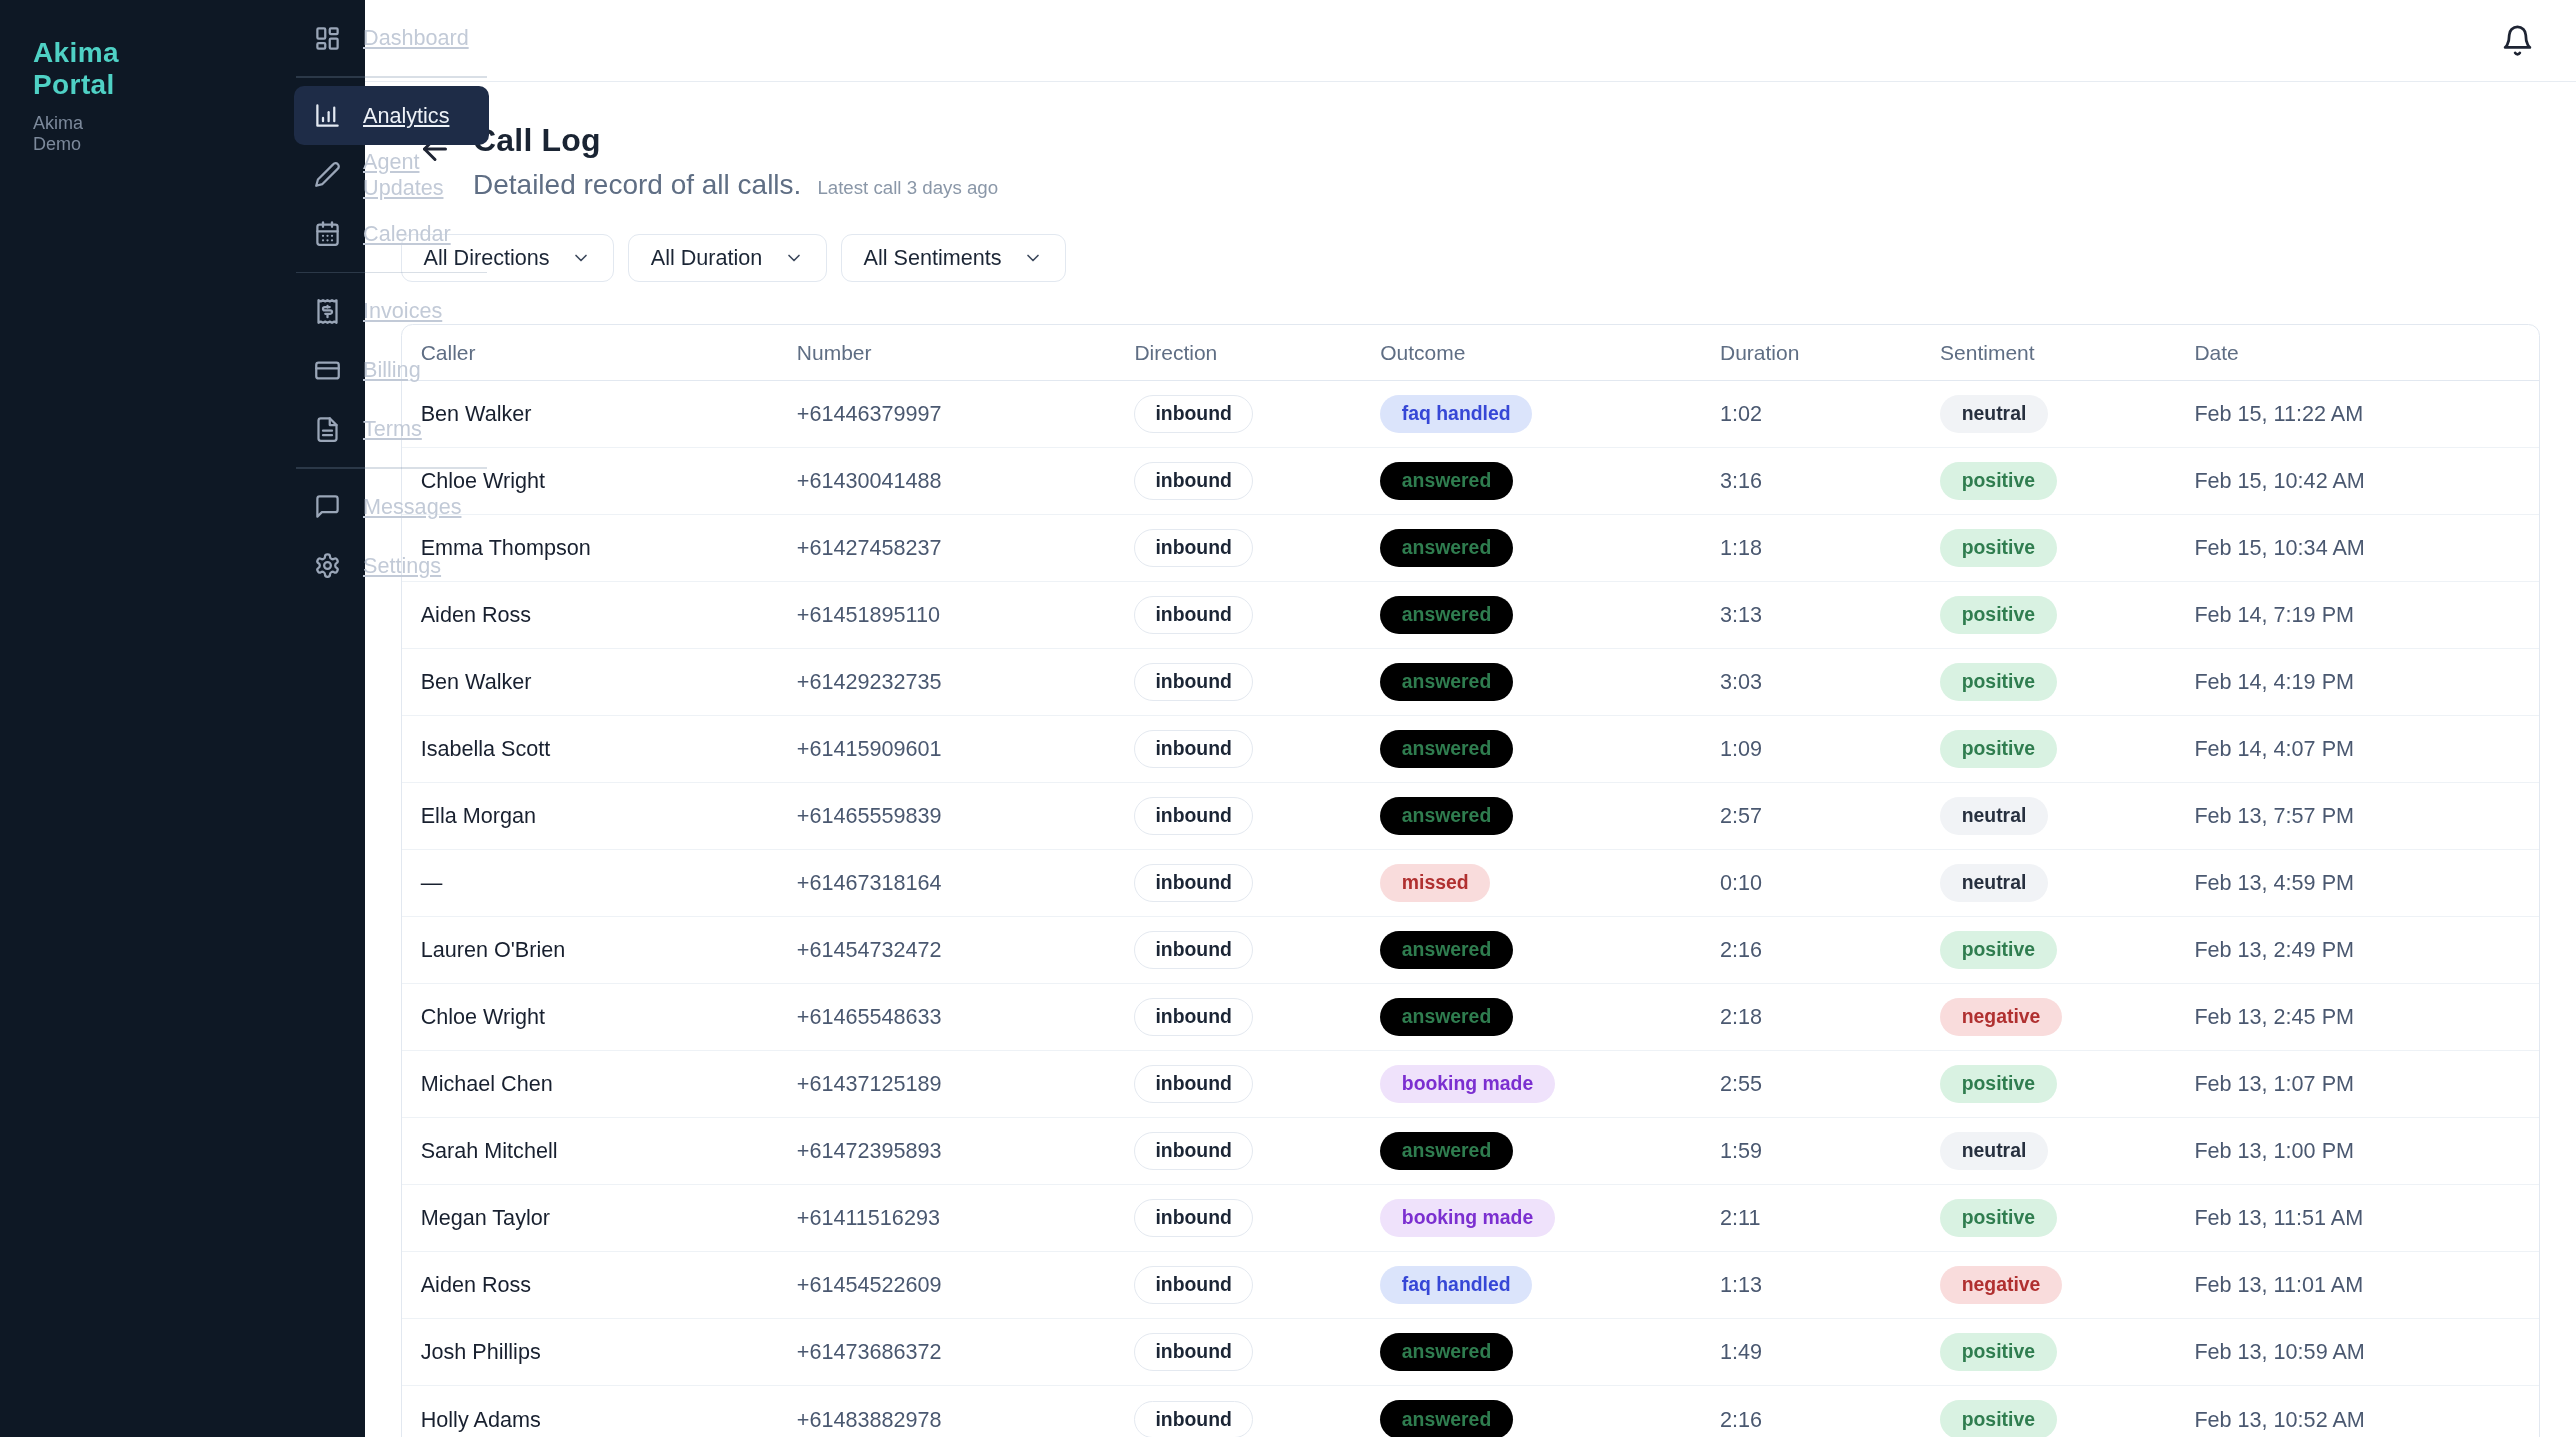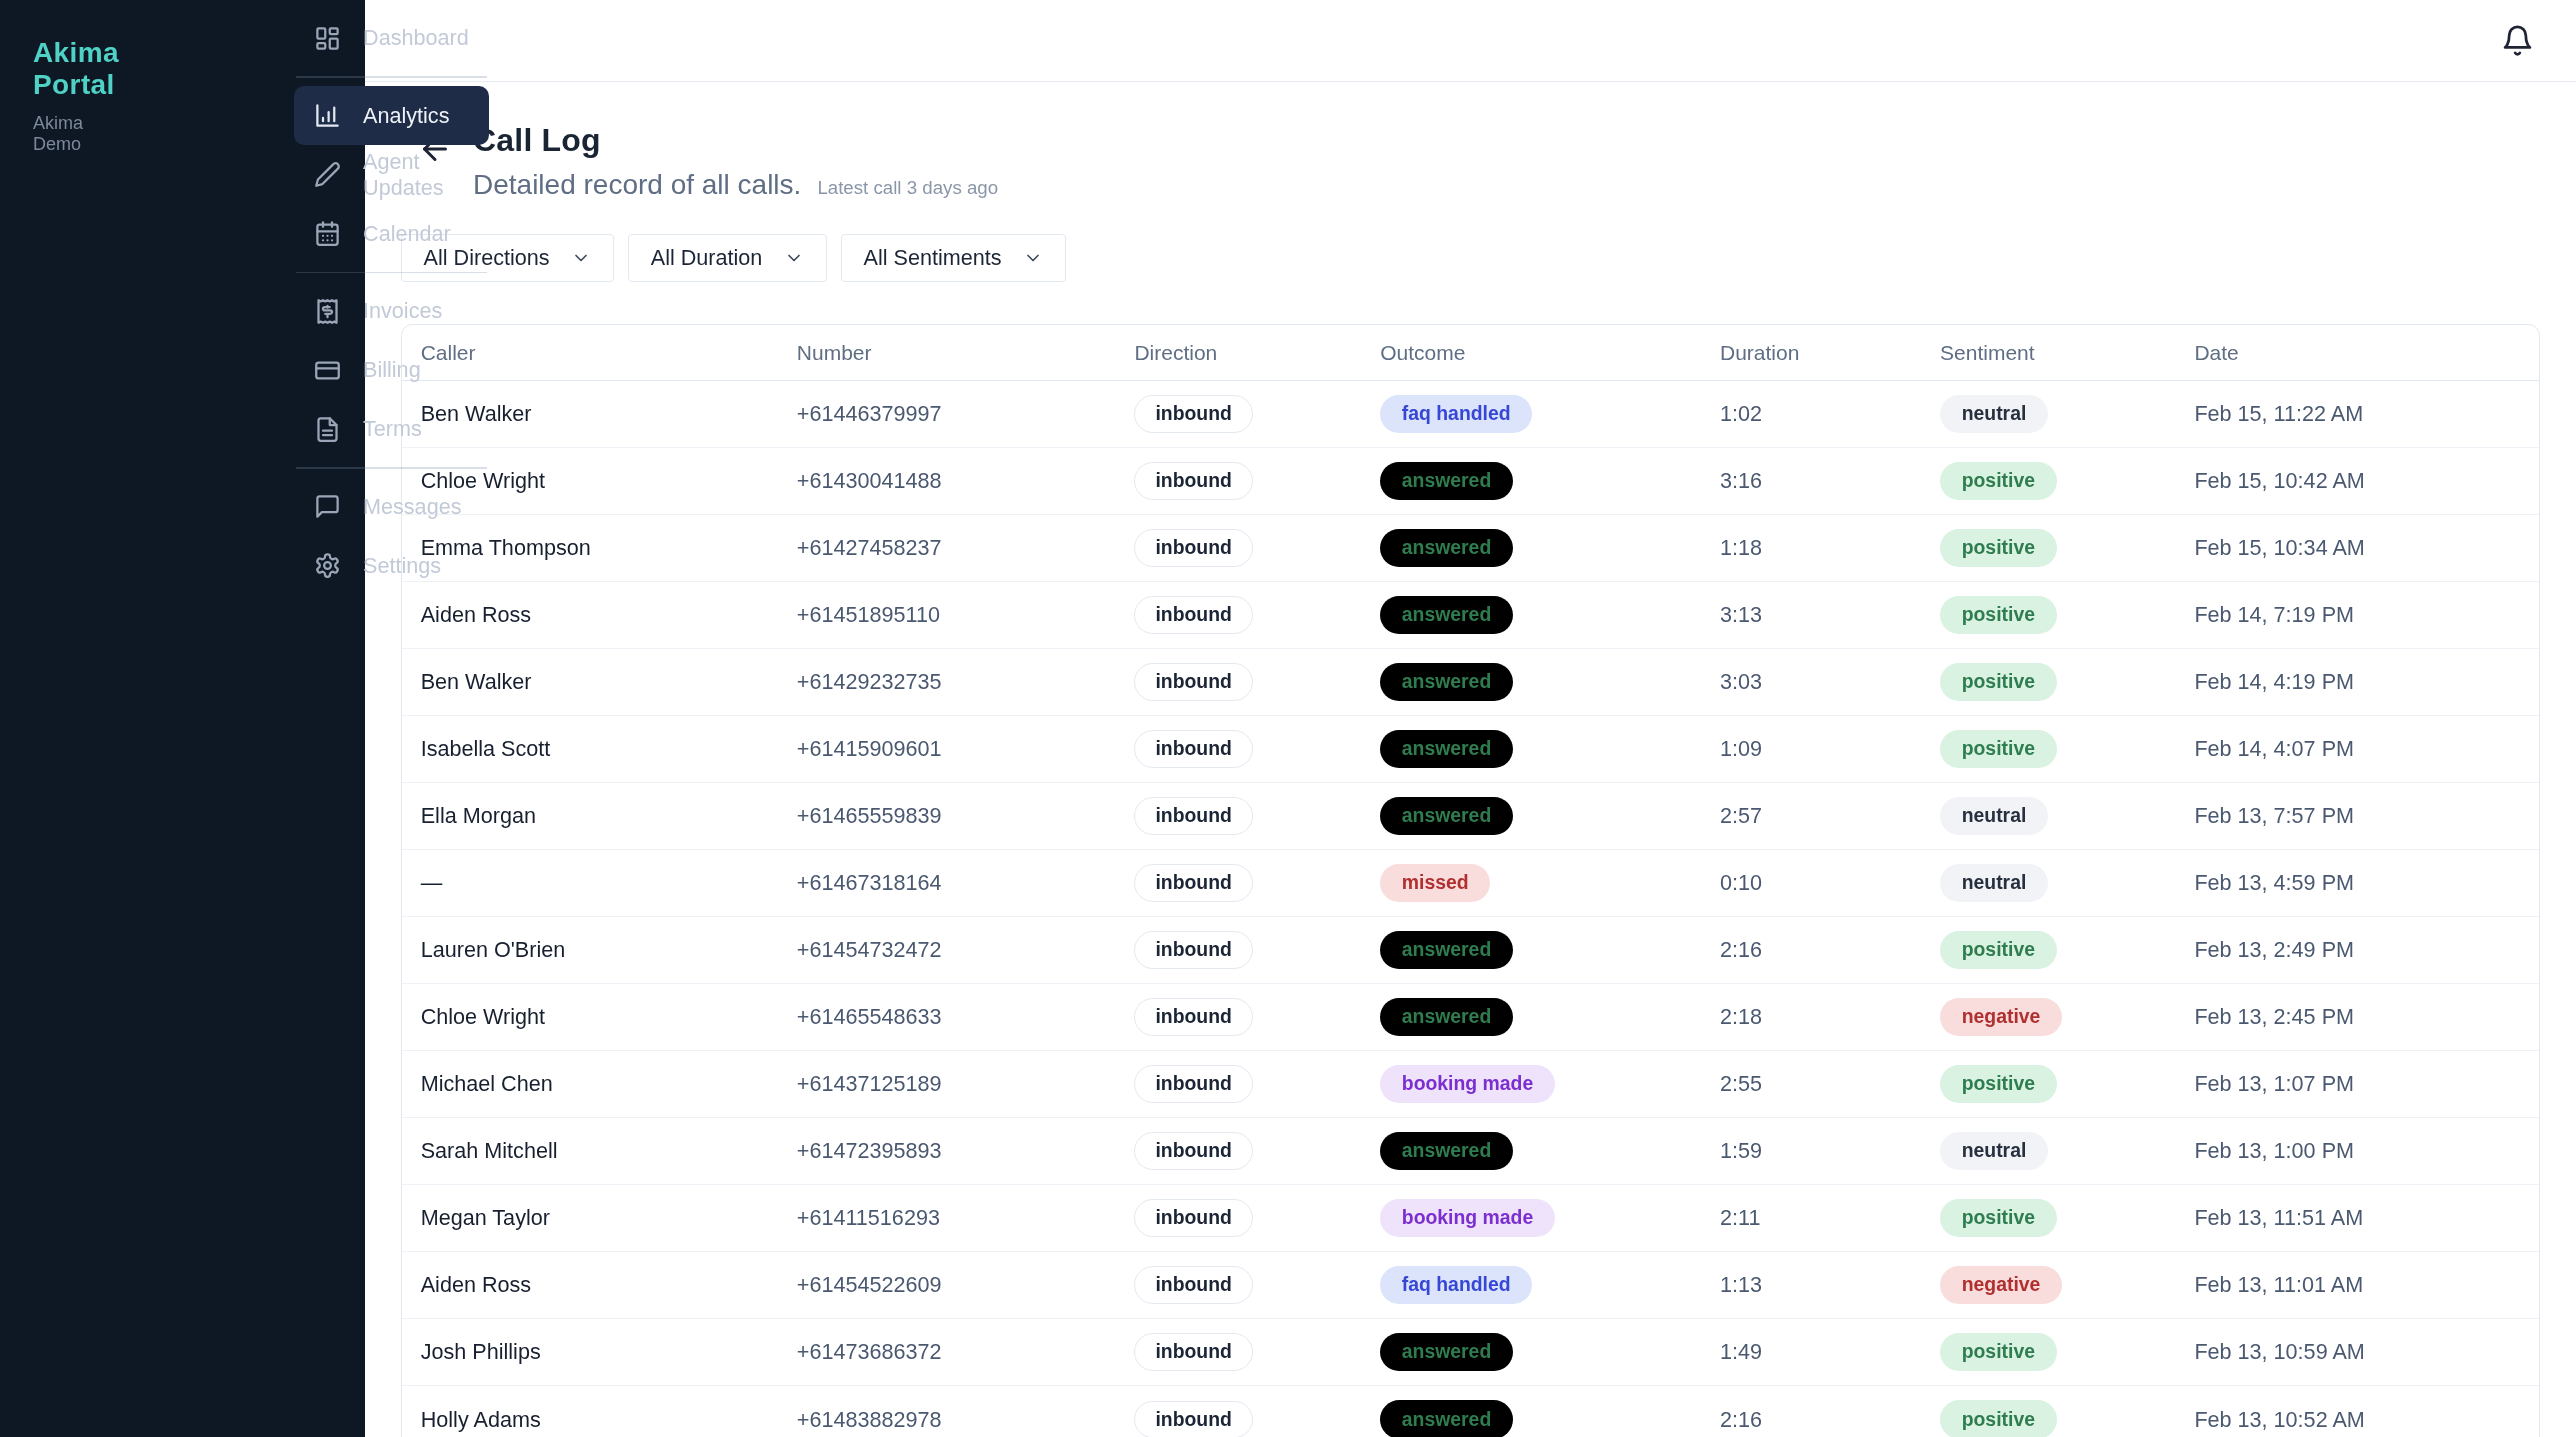--- a/index.html
+++ b/index.html
@@ -18,21 +18,21 @@
   }
   .brand-block { padding: 37px 33px 29px 33px; }
   .brand-title { font-size: 28px; font-weight: 700; color: #4fd1c5; letter-spacing: 0.4px; }
   .brand-sub { margin-top: 11.5px; font-size: 18px; color: #7c899b; }
   .side-divider { height: 1.4px; background: rgba(120,140,165,0.28); margin: 0 16px; flex: none; }
   .nav-section { padding: 8.6px 0; }
   .nav-item {
     display: flex; align-items: center; gap: 21.6px;
     height: 59px; margin: 0 14.4px; padding: 0 20px;
     border-radius: 10px; cursor: pointer;
-    font-size: 21.6px; color: #c2cad7;
+    font-size: 21.6px; color: #c2cad7; text-decoration: underline;
   }
   .nav-item .nav-icon { width: 27px; height: 27px; color: #9aa6b8; flex: none; }
   .nav-item .nav-icon svg { width: 100%; height: 100%; }
   .nav-item.active { background: #1e2c47; color: #eef2f8; }
   .nav-item.active .nav-icon { color: #e3e9f2; }
 
   
   .topbar {
     margin-left: 365px; height: 82px; background: #ffffff;
     border-bottom: 1.4px solid #e7ecf2;
@@ -50,21 +50,21 @@
   .title-block { }
   .page-title { font-size: 32px; font-weight: 700; color: #1a2433; letter-spacing: 0.2px; }
   .subtitle-row { margin-top: 10px; display: flex; align-items: baseline; gap: 16px; }
   .page-subtitle { font-size: 28px; color: #5f6e84; }
   .page-meta { font-size: 18.7px; color: #8a97a8; }
 
   .filters { display: flex; gap: 14.4px; margin-top: 33px; }
   .filter-btn {
     display: flex; align-items: center; gap: 21.6px;
     height: 48px; padding: 0 21.6px;
-    background: #ffffff; border: 1.4px solid #e2e8f0; border-radius: 4px;
+    background: #ffffff; border: 1.4px solid #e2e8f0; border-radius: 11px;
     font-size: 21.6px; color: #1b2535; cursor: pointer;
     font-family: inherit;
   }
   .filter-btn .chev { width: 20px; height: 20px; color: #3c485c; }
   .filter-btn .chev svg { width: 100%; height: 100%; }
 
   
   .card {
     margin-top: 42px; background: #ffffff;
     border: 1.4px solid #e2e8f0; border-radius: 11.5px;

